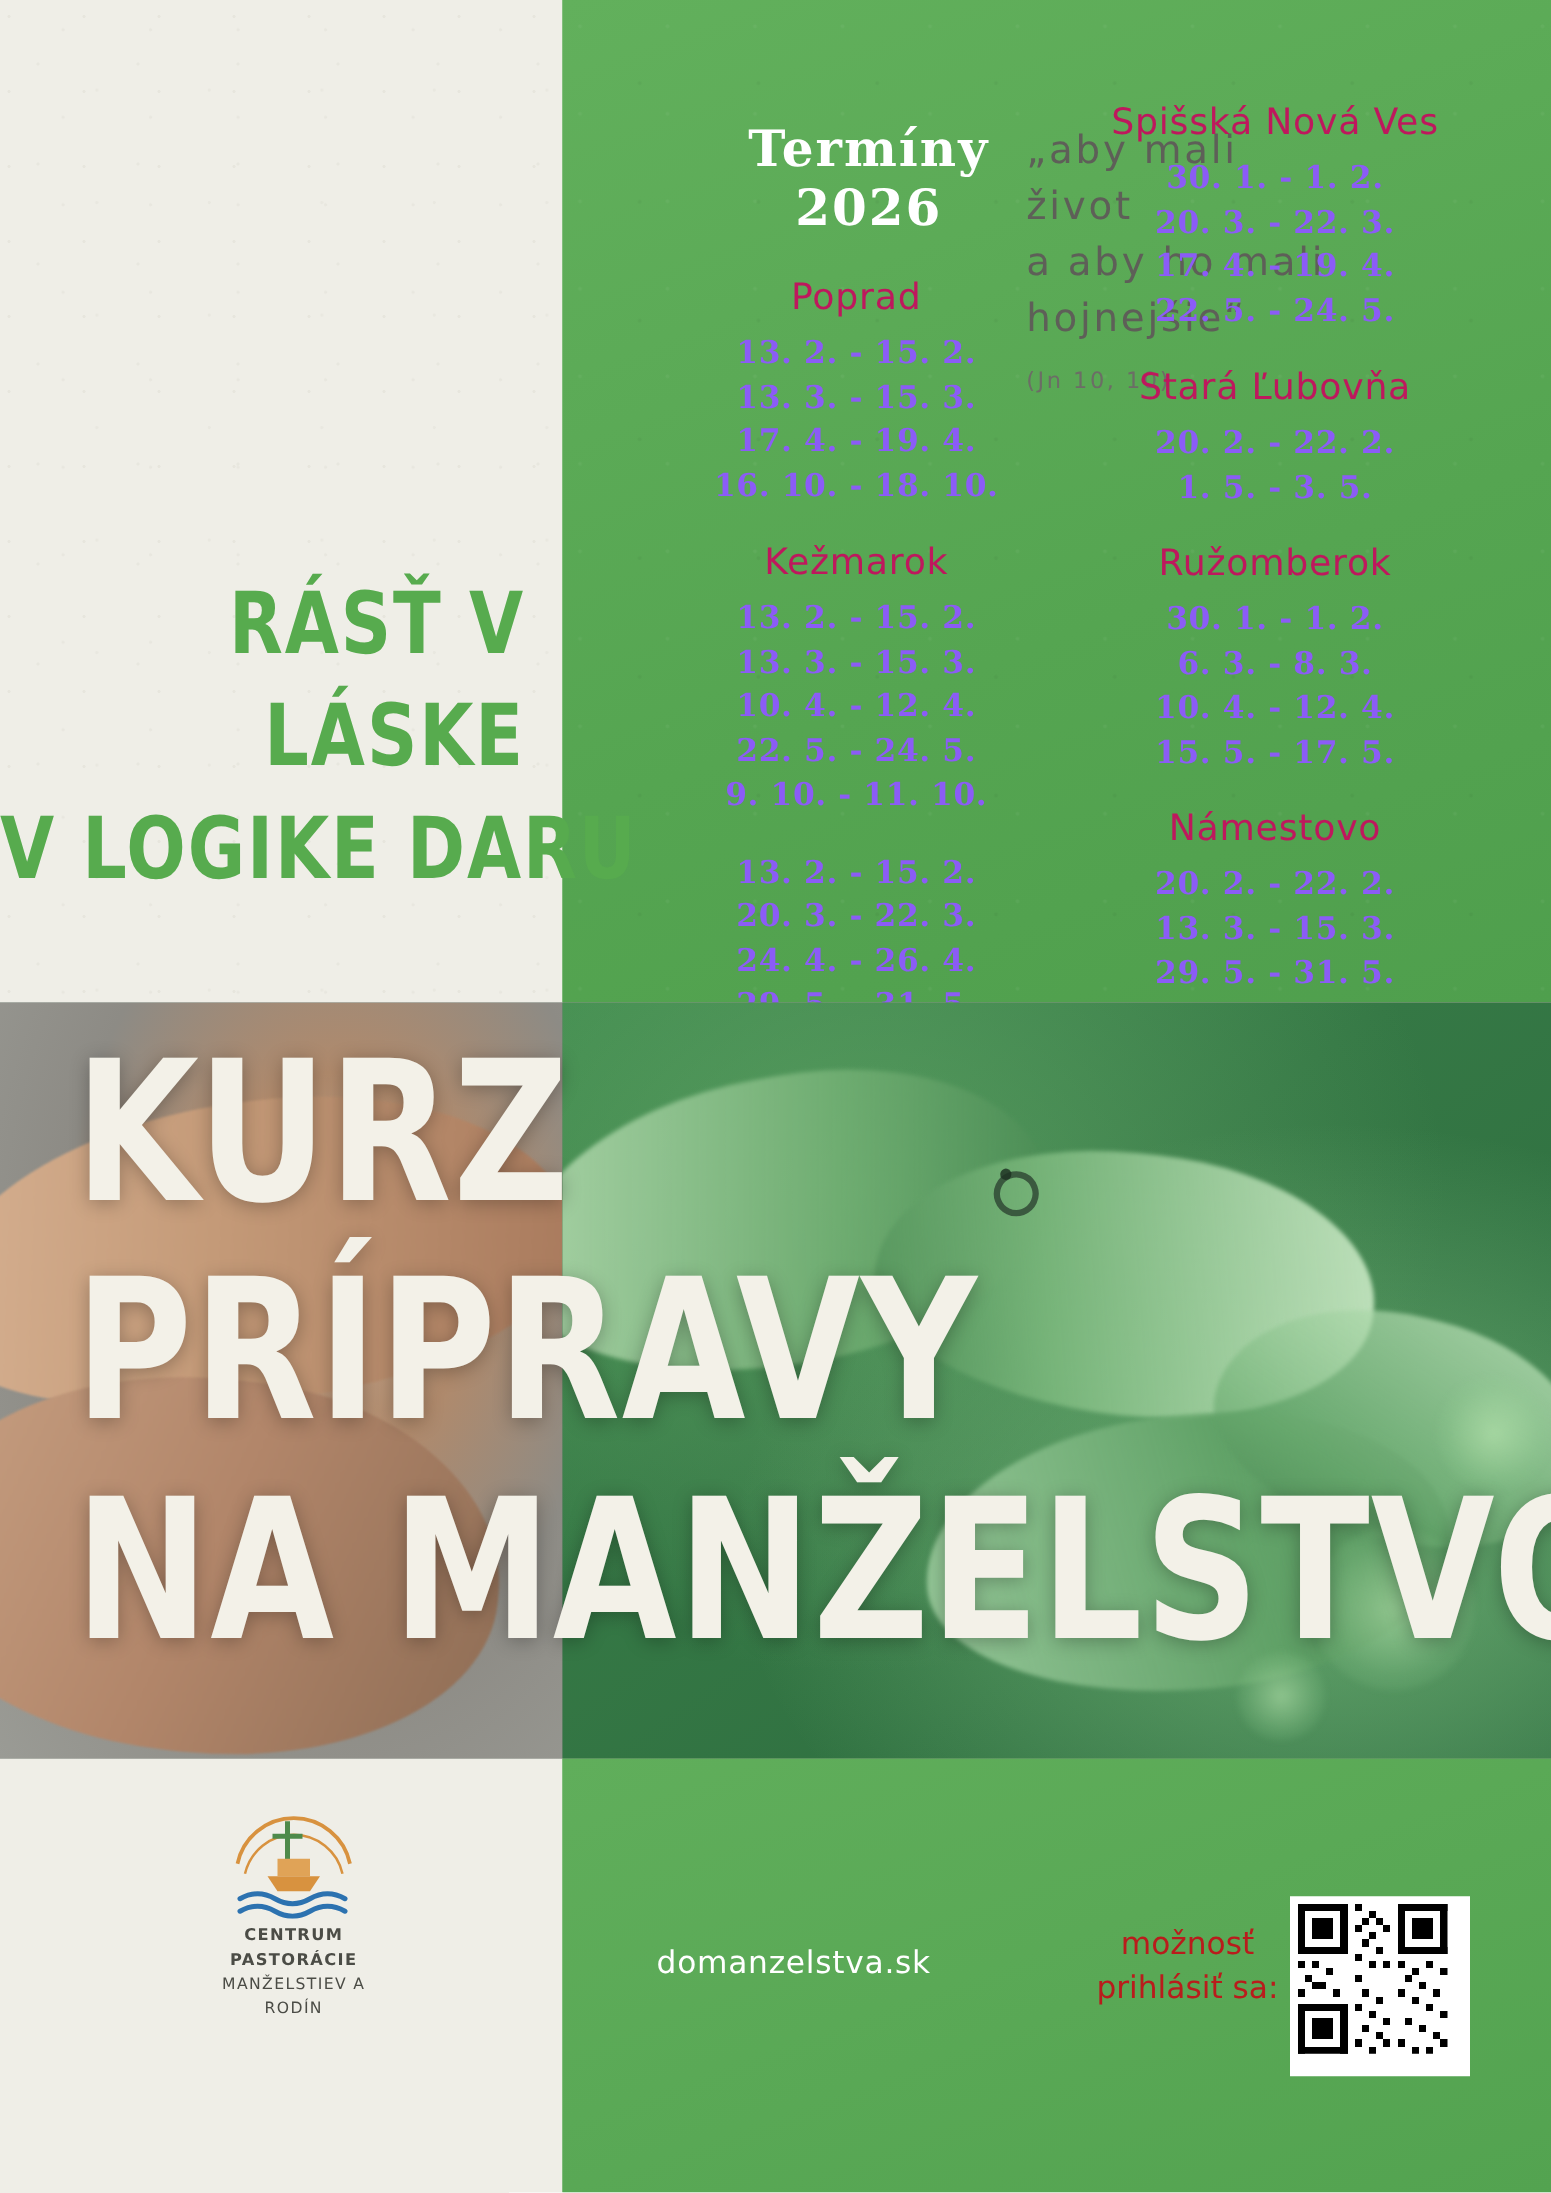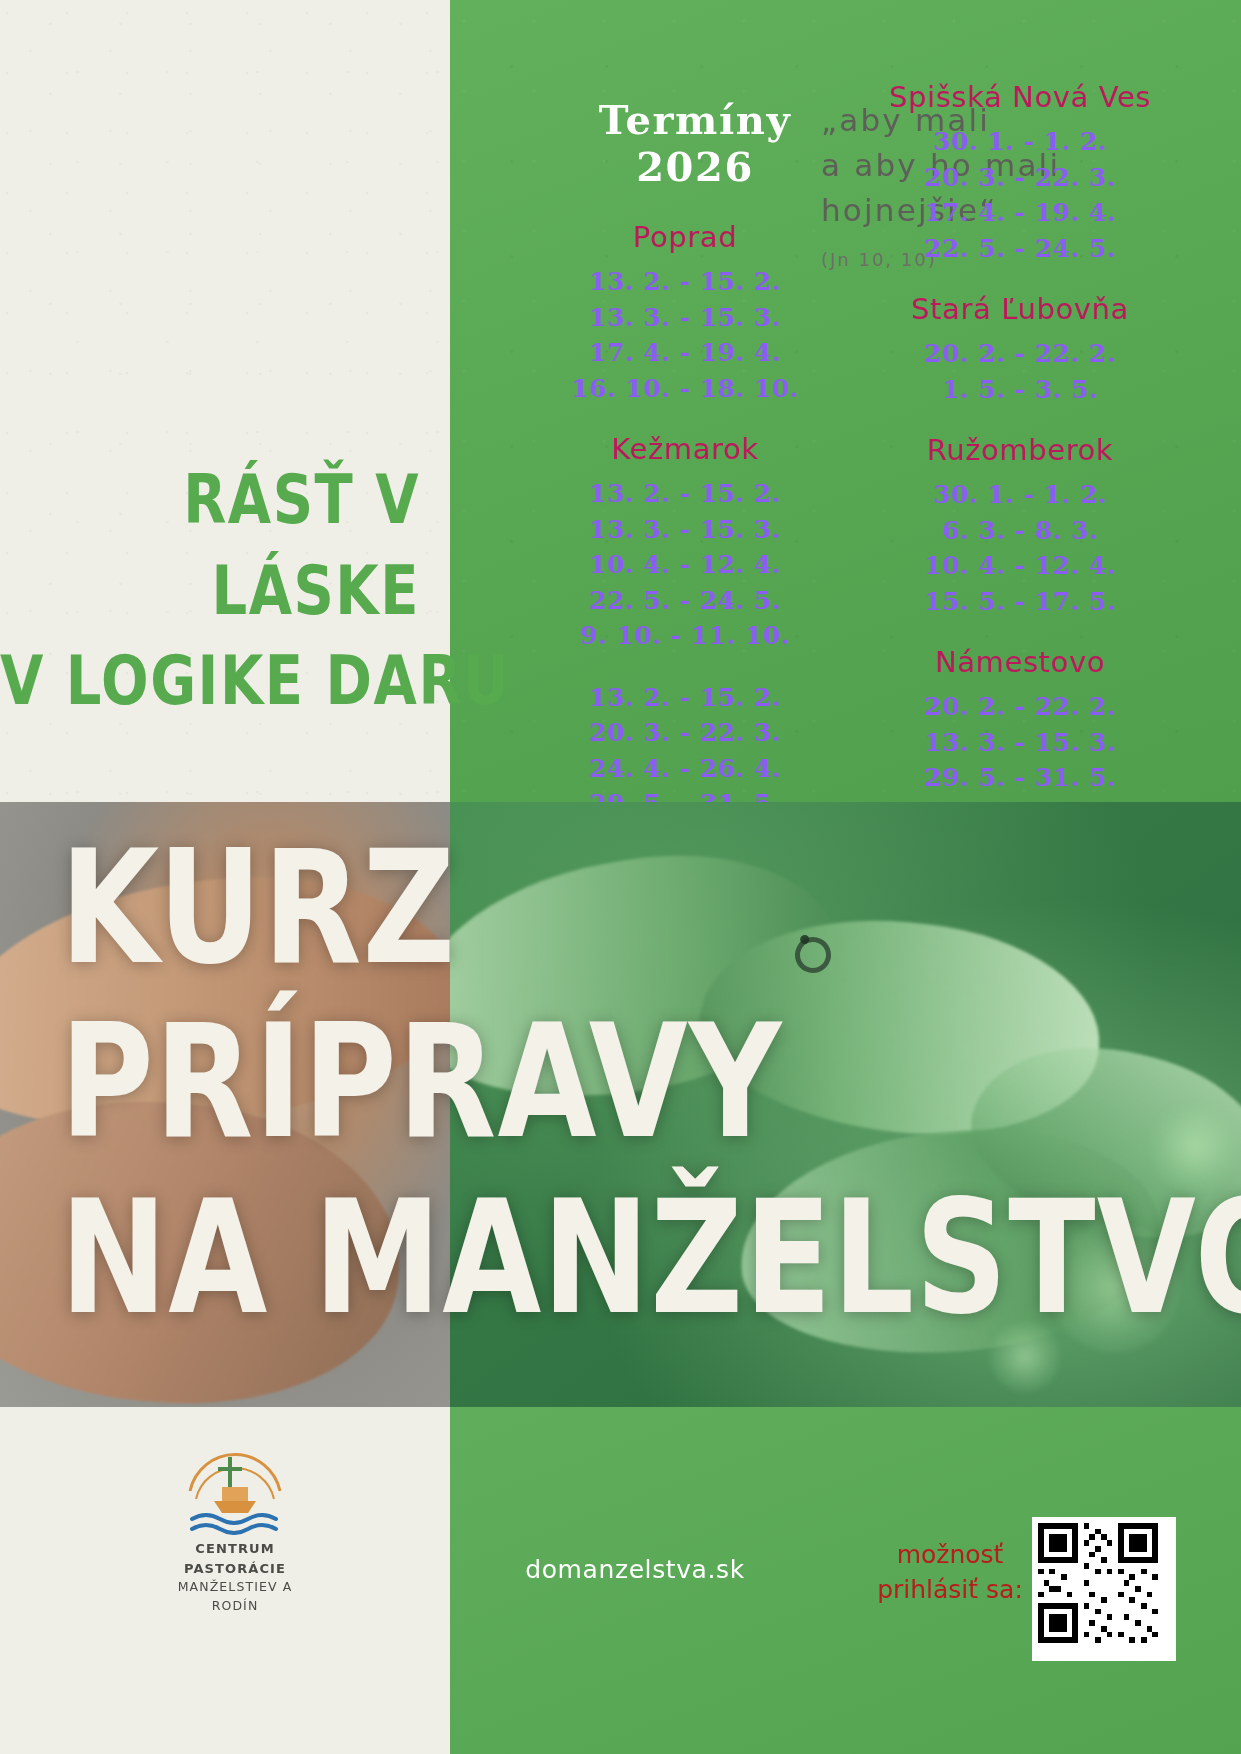--- a/index.html
+++ b/index.html
@@ -338,20 +338,21 @@
 <body>
 
 <div id="poster">
 
   <div class="top-section">
     <div class="top-left-panel"></div>
     <div class="top-right-panel"></div>
 
     <div class="quote">
       <div>„aby mali</div>
+      <div>život</div>
       <div>a aby ho mali</div>
       <div>hojnejšie“</div>
       <div class="quote-ref">(Jn 10, 10)</div>
     </div>
 
     <div class="headline-green">
       <div class="l1">RÁSŤ V LÁSKE</div>
       <div class="l2">V LOGIKE DARU</div>
     </div>
 

